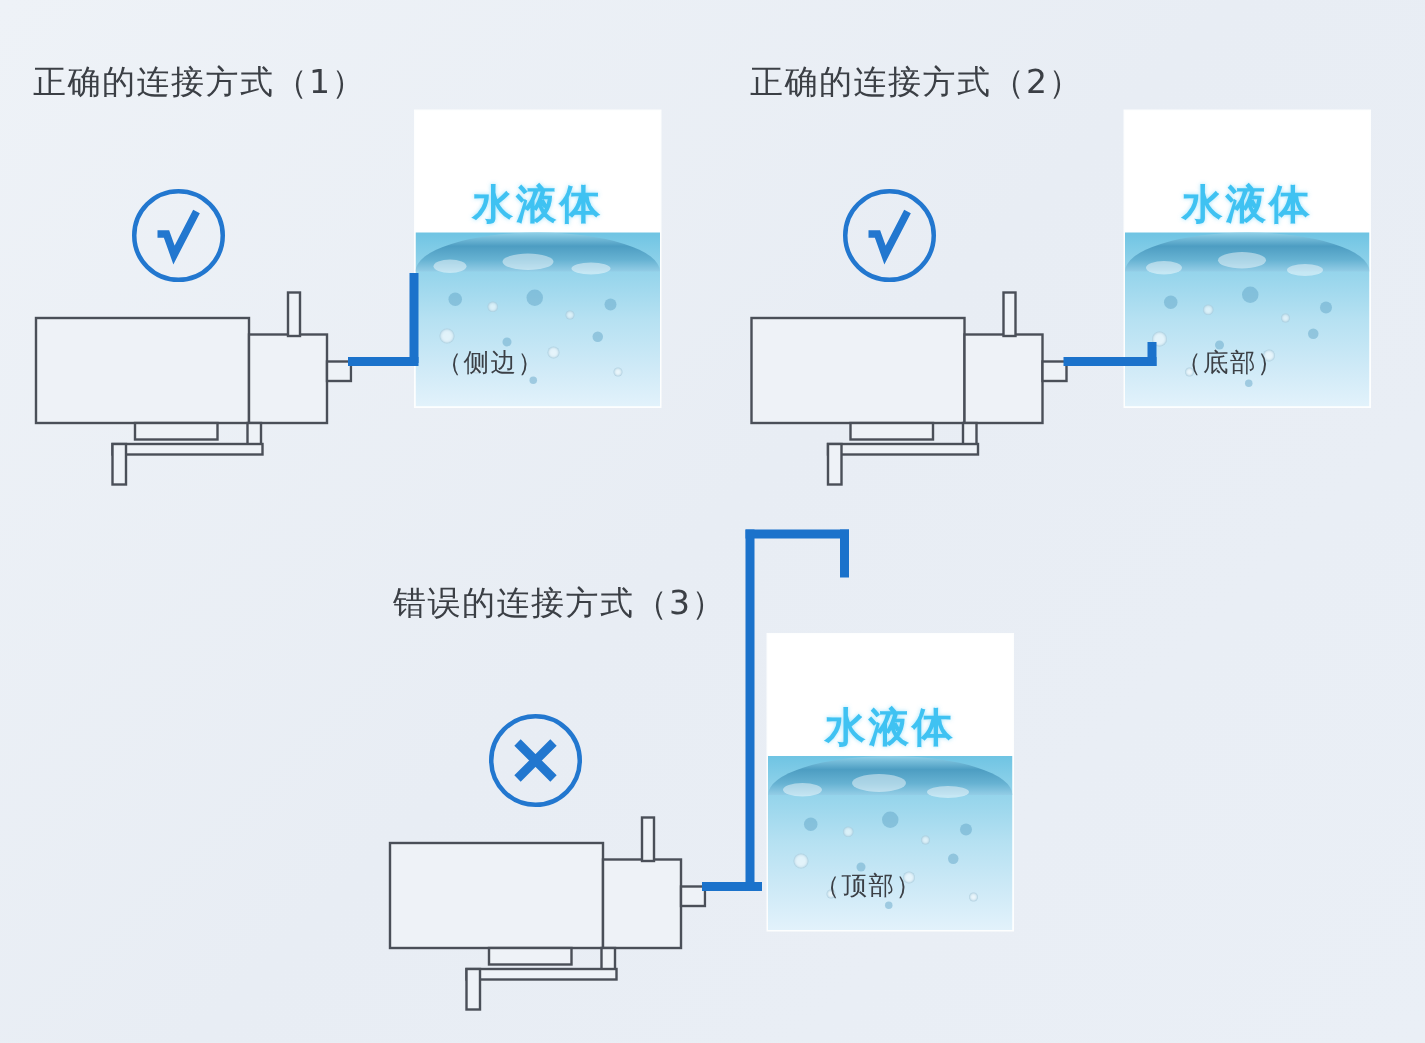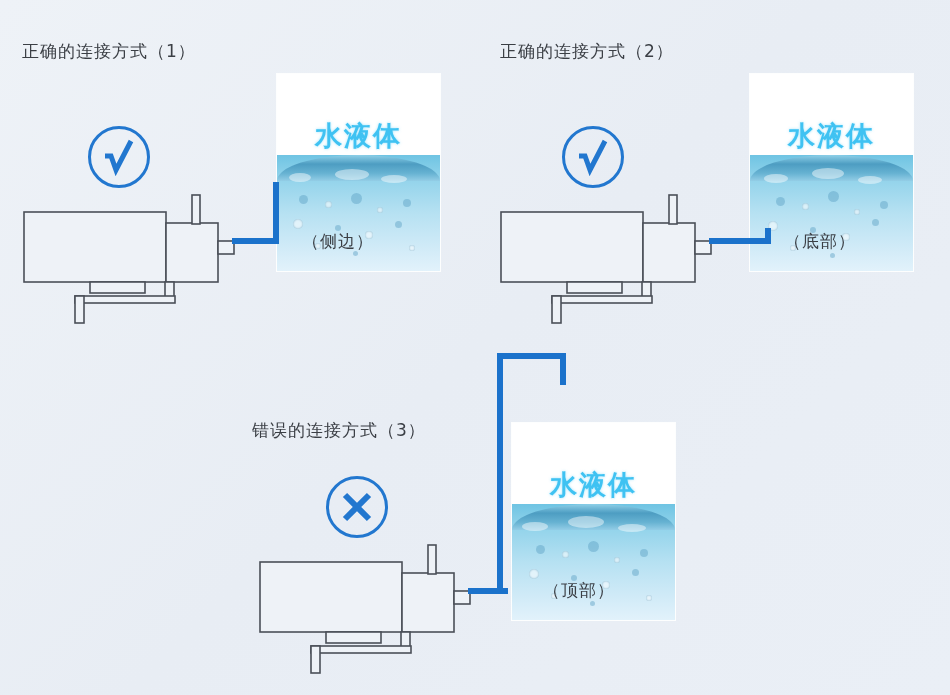--- a/index.html
+++ b/index.html
@@ -10,21 +10,21 @@
     overflow:hidden;
     position:relative;
   }
   .stage{position:absolute;left:0;top:0;width:950px;height:695px;
     background:linear-gradient(135deg,#eef2f7 0%,#e8edf4 50%,#eaeff6 100%);}
 
   .panel{position:absolute;}
 
   .title{
     position:absolute;
-    font-size:17px;
+    font-size:22px;
     color:#3b3f45;
     letter-spacing:1px;
     white-space:nowrap;
     font-family:"DejaVu Sans","Liberation Sans",sans-serif;
   }
 
   .caption{
     position:absolute;
     font-size:17px;
     color:#3b3f45;
@@ -110,21 +110,21 @@
         <div class="bub" style="left:16px;top:64px;width:10px;height:10px;"></div>
         <div class="bubd" style="left:58px;top:70px;width:6px;height:6px;"></div>
         <div class="bub" style="left:88px;top:76px;width:8px;height:8px;"></div>
         <div class="bubd" style="left:118px;top:66px;width:7px;height:7px;"></div>
         <div class="bub" style="left:38px;top:88px;width:6px;height:6px;"></div>
         <div class="bubd" style="left:76px;top:96px;width:5px;height:5px;"></div>
         <div class="bub" style="left:132px;top:90px;width:6px;height:6px;"></div>
       </div>
     </div>
 
-    <div class="caption" style="left:302px;top:230px;">（侧边）</div>
+    <div class="caption" style="left:291px;top:230px;">（侧边）</div>
 
     <div class="pump" style="left:20px;top:190px;">
       <svg width="215" height="112" viewBox="0 0 215 112">
         <g fill="#eef2f7" stroke="#4a4f58" stroke-width="1.6">
           <rect x="4" y="22" width="142" height="70"></rect>
           <rect x="146" y="33" width="52" height="59"></rect>
           <rect x="172" y="5" width="8" height="29"></rect>
           <rect x="198" y="51" width="16" height="13"></rect>
           <rect x="70" y="92" width="55" height="11"></rect>
           <rect x="145" y="92" width="9" height="34"></rect>
@@ -198,21 +198,21 @@
         </g>
       </svg>
     </div>
 
     <div class="pipe" style="left:709px;top:238px;width:62px;height:6px;"></div>
     <div class="pipe" style="left:765px;top:228px;width:6px;height:16px;"></div>
   </div>
 
   <div class="panel">
 
-    <div class="title" style="left:252px;top:387px;margin-top:32px;">错误的连接方式（3）</div>
+    <div class="title" style="left:262px;top:387px;">错误的连接方式（3）</div>
 
     <div class="mark" style="left:326px;top:476px;">
       <svg width="56" height="56" viewBox="0 0 56 56">
         <path d="M16 16 L40 40 M40 16 L16 40" fill="none" stroke="#2277cf" stroke-width="6" stroke-linecap="butt"></path>
       </svg>
     </div>
 
     <div class="tank" style="left:512px;top:382px;width:163px;height:197px;">
       <div class="label" style="top:44px;font-size:27px;">水液体</div>
       <div class="water" style="height:116px;">

